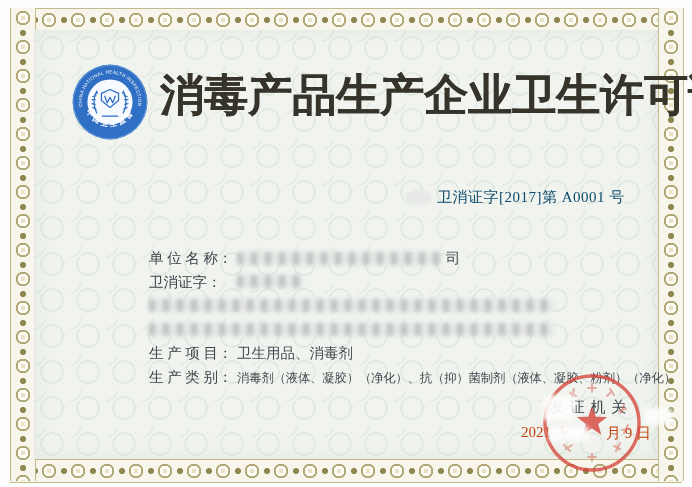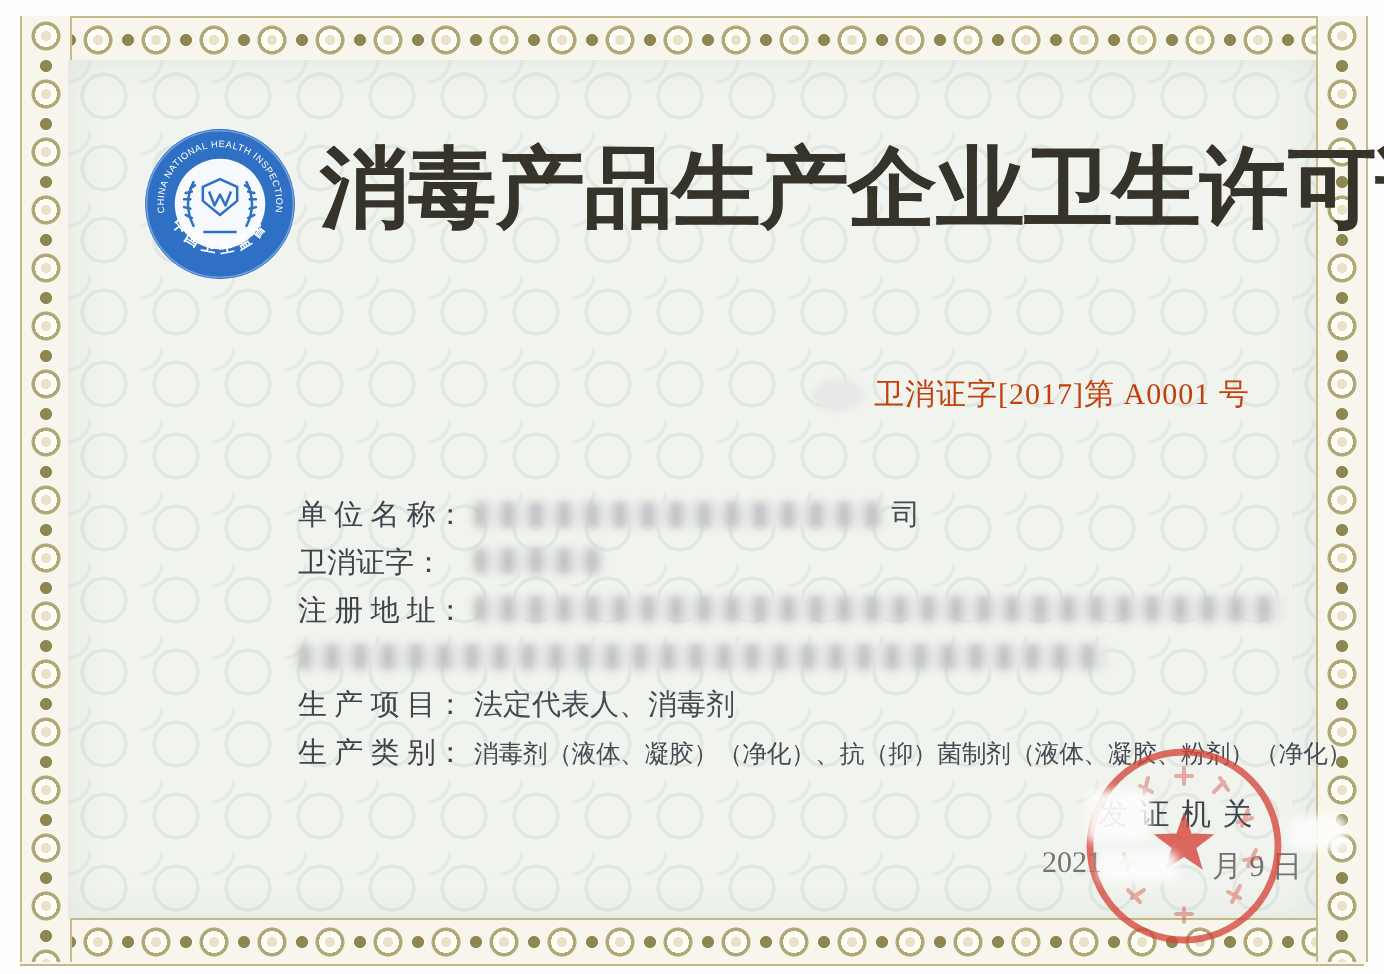--- a/index.html
+++ b/index.html
@@ -45,36 +45,36 @@
   
   .title{
     position:absolute;left:160px;top:69px;width:478px;
     font-family:"Liberation Sans","DejaVu Sans",sans-serif;
     font-weight:700;font-size:44px;line-height:52px;letter-spacing:0px;
     color:#35332a;white-space:nowrap;
     text-shadow:0.4px 0 0 #35332a;
   }
   .certno-row{position:absolute;left:406px;top:136px;display:flex;align-items:center;gap:5px;}
   .certno-blob{width:26px;height:17px;border-radius:50%;background:#e7e9e8;filter:blur(1.5px);}
-  .certno{font-size:15px;color:#c2410c;letter-spacing:0.5px;white-space:nowrap;}
+  .certno{font-size:15px;color:#0c4a6e;letter-spacing:0.5px;white-space:nowrap;}
   
   .fields{position:absolute;left:149px;top:176px;width:515px;}
   .frow{height:23.8px;line-height:23.8px;font-size:14.5px;color:#41464d;white-space:nowrap;}
   .frow .lab{display:inline-block;width:88px;color:#3f444b;}
   .frow .val{color:#454b52;}
   .frow.small .val{font-size:12.4px;letter-spacing:-0.2px;}
   .patch{
     display:inline-block;vertical-align:middle;height:13px;border-radius:3px;
     background:repeating-linear-gradient(90deg, rgba(128,133,138,0.38) 0 6px, rgba(236,237,236,0.25) 6px 14px);
     background-color:#e4e6e5;filter:blur(2px);margin-top:-3px;
   }
   .p205{width:205px;} .p66{width:66px;} .p405{width:405px;}
   
   .issuer{position:absolute;left:549px;top:398px;font-size:15px;color:#3f444b;letter-spacing:1px;white-space:nowrap;z-index:12;}
-  .dateline{position:absolute;left:521px;top:424px;width:130px;display:flex;justify-content:space-between;font-size:15px;color:#737373;z-index:12;}
+  .dateline{position:absolute;left:521px;top:424px;width:130px;display:flex;justify-content:space-between;font-size:15px;color:#c2410c;z-index:12;}
   
   .seal{position:absolute;left:540px;top:371px;width:104px;height:104px;z-index:30;pointer-events:none;}
   
   .smudge{position:absolute;background:rgba(252,252,252,0.93);filter:blur(2px);border-radius:4px;z-index:40;}
   .sm1{left:543px;top:395px;width:32px;height:26px;}
   .sm2{left:549px;top:426px;width:40px;height:15px;}
   .sm3{left:645px;top:408px;width:28px;height:17px;}
   .z{position:relative;z-index:10;}
 </style>
 </head>
@@ -126,27 +126,27 @@
   </div>
 
   <div class="fields z">
     <div class="frow">
       <span class="lab">单 位 名 称：</span><span class="val"><span class="patch p205"></span> <span>司</span></span>
     </div>
     <div class="frow">
       <span class="lab">卫消证字：</span><span class="val"><span class="patch p66"></span><span></span></span>
     </div>
     <div class="frow">
-      <span class="lab">注 册 地 址：</span><span class="val"><span class="patch p405"></span><span></span></span>
+      <span class="val"><span class="patch p405"></span><span></span></span>
     </div>
     <div class="frow">
       <span class="val"><span class="patch p405"></span><span></span></span>
     </div>
     <div class="frow">
-      <span class="lab">生 产 项 目：</span><span class="val">法定代表人、消毒剂</span>
+      <span class="lab">生 产 项 目：</span><span class="val">卫生用品、消毒剂</span>
     </div>
     <div class="frow small">
       <span class="lab">生 产 类 别：</span><span class="val">消毒剂（液体、凝胶）（净化）、抗（抑）菌制剂（液体、凝胶、粉剂）（净化）</span>
     </div>
   </div>
 
   <div class="issuer">发 证 机 关</div>
   <div class="dateline">
     <span>2021</span>
     <span>月 9 日</span>

